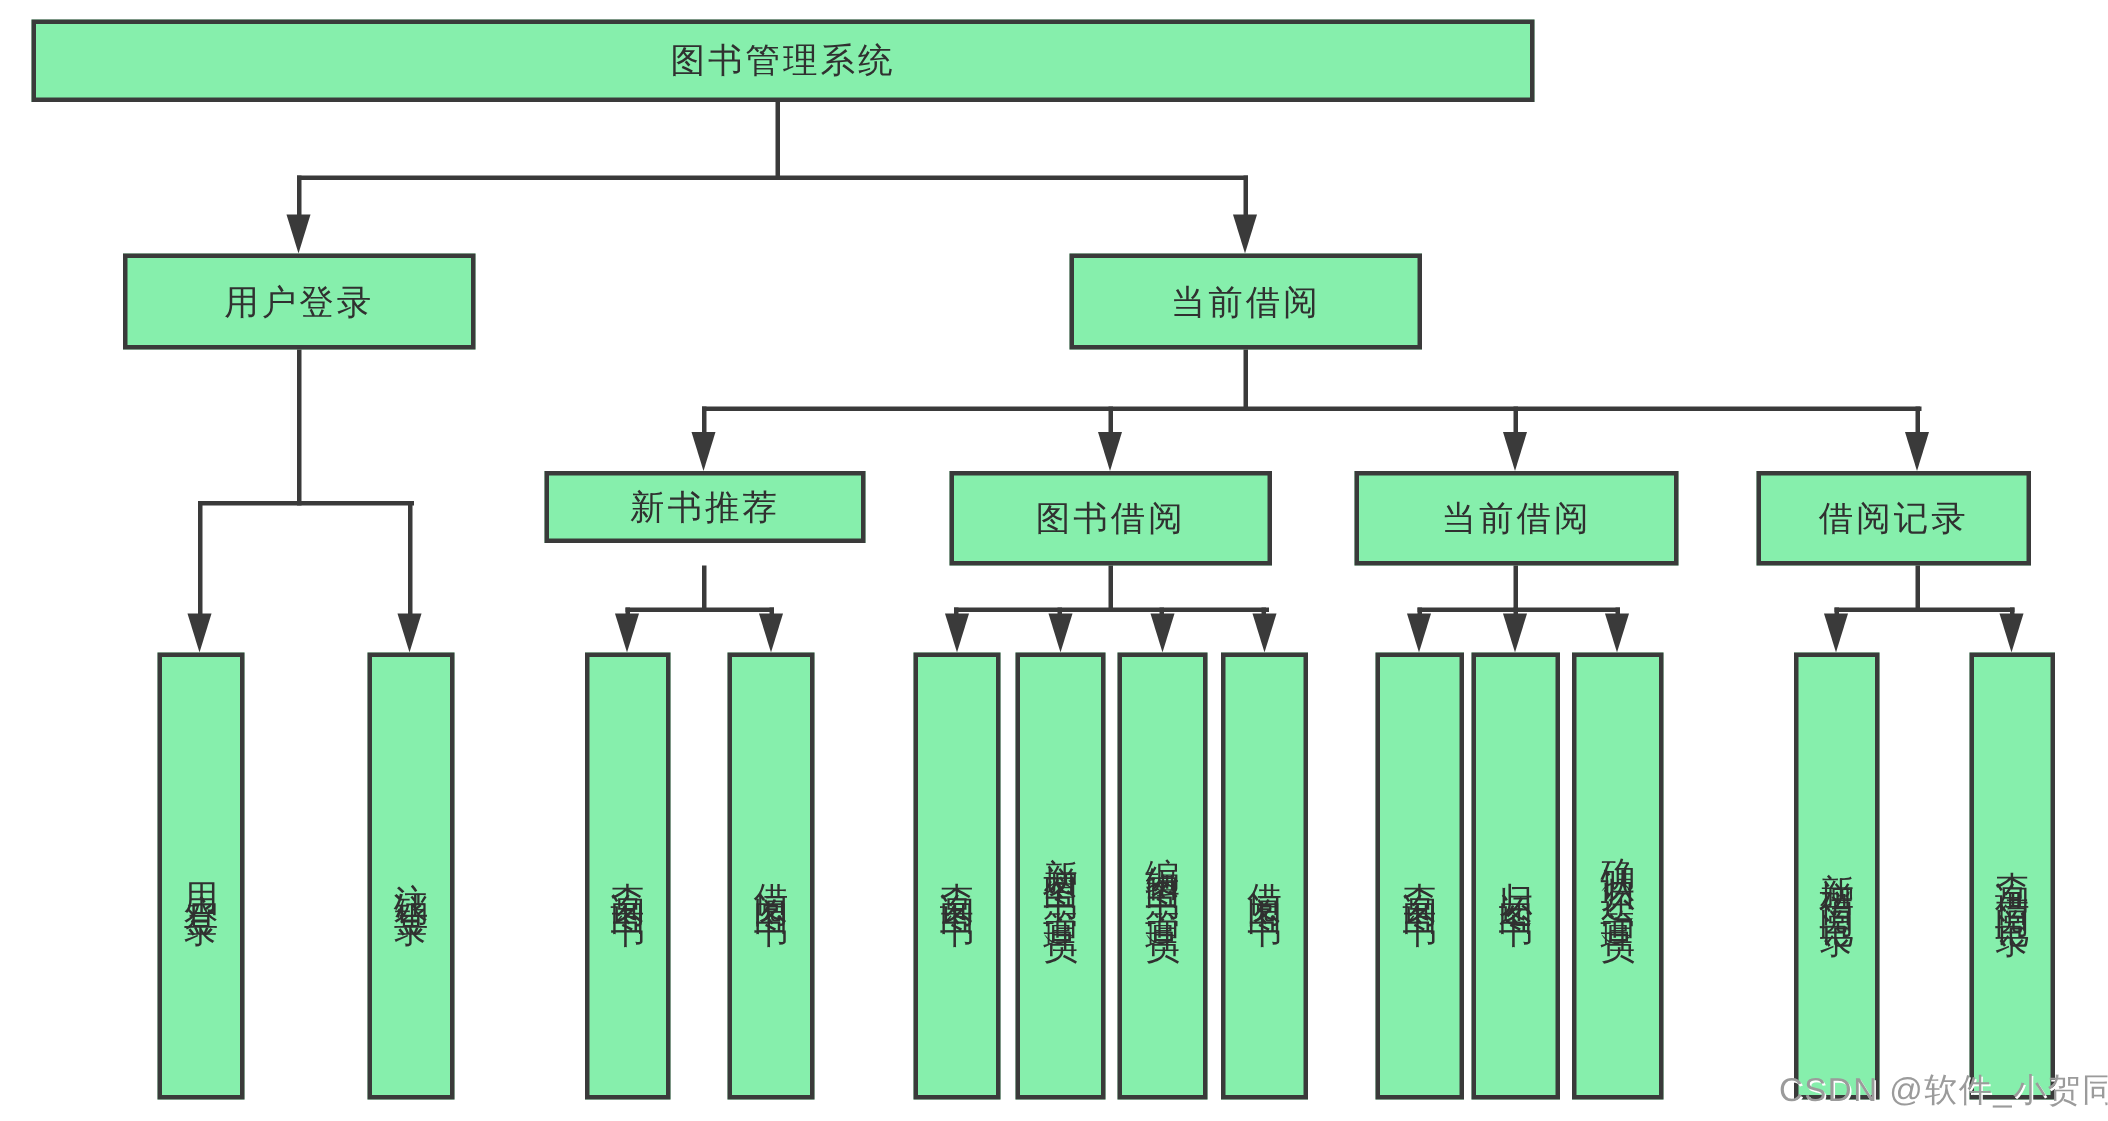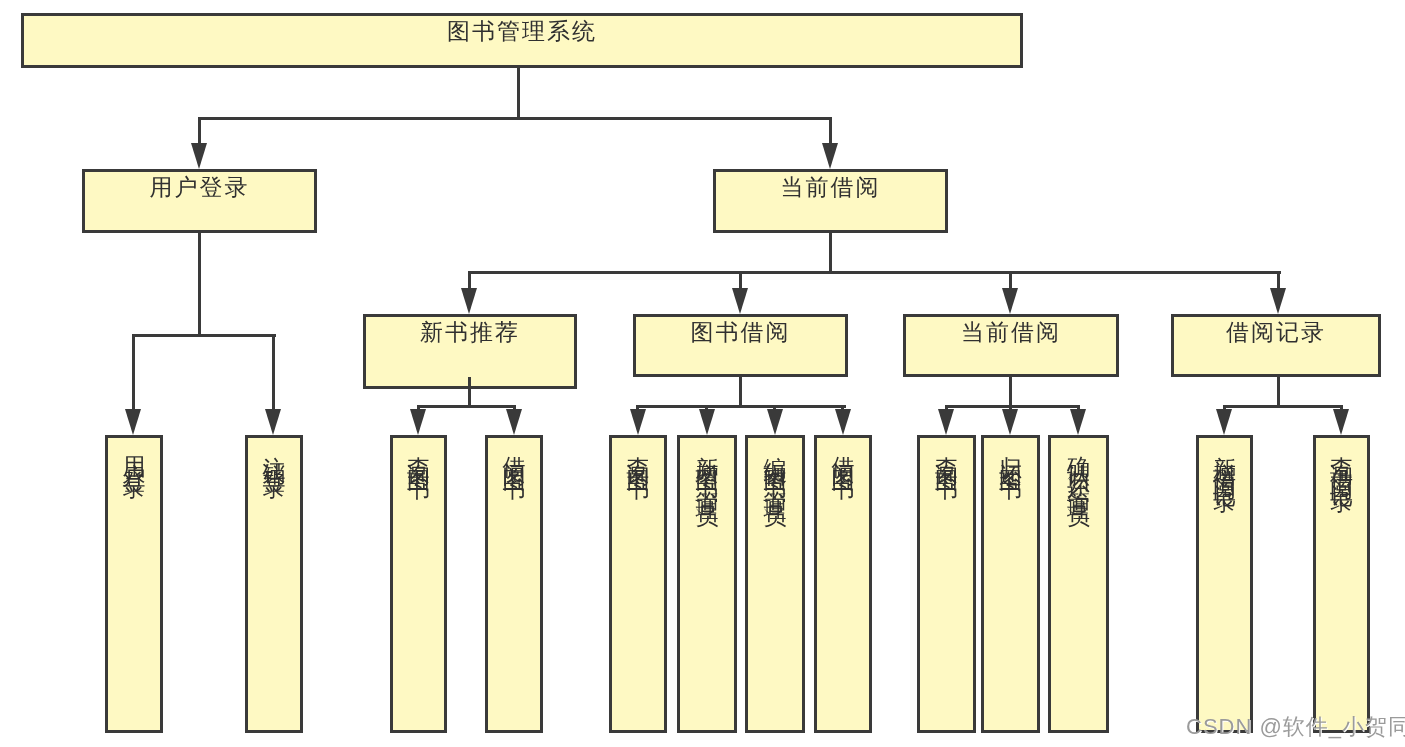--- a/index.html
+++ b/index.html
@@ -11,23 +11,24 @@
   }
   .diagram {
     position: relative;
     width: 1405px; height: 747px;
     background: #ffffff;
   }
   
   .box {
     position: absolute;
     border: 3px solid #3a3a3a;
-    background: #fef9c3;
+    background: #86efac;
     box-sizing: border-box;
     display: flex;
+    align-items: center;
     justify-content: center;
     color: #303030;
   }
   .box.h span {
     font-size: 23px;
     letter-spacing: 2px;
     white-space: nowrap;
   }
   .box.leaf span {
     writing-mode: vertical-rl;
@@ -92,30 +93,30 @@
   <div class="hl" style="left:468px; top:271px; width:813px;"></div>
   <div class="vl" style="left:468px; top:271px; height:18px;"></div>
   <div class="ah" style="left:461px; top:288px;"></div>
   <div class="vl" style="left:739px; top:271px; height:18px;"></div>
   <div class="ah" style="left:732px; top:288px;"></div>
   <div class="vl" style="left:1009px; top:271px; height:18px;"></div>
   <div class="ah" style="left:1002px; top:288px;"></div>
   <div class="vl" style="left:1277px; top:271px; height:18px;"></div>
   <div class="ah" style="left:1270px; top:288px;"></div>
 
-  <div class="box h" style="left:363px; top:314px; width:214px; height:75px;">
+  <div class="box h" style="left:363px; top:314px; width:214px; height:48px;">
     <span>新书推荐</span>
   </div>
   <div class="box h" style="left:903px; top:314px; width:216px; height:63px;">
     <span>当前借阅</span>
   </div>
   <div class="box h" style="left:633px; top:314px; width:215px; height:63px;">
     <span>图书借阅</span>
   </div>
-  <div class="box h" style="left:1171px; top:314px; width:210px; height:63px;">
+  <div class="box h" style="left:1171px; top:314px; width:183px; height:63px;">
     <span>借阅记录</span>
   </div>
 
   <div class="vl" style="left:468px; top:377px; height:31px;"></div>
   <div class="hl" style="left:417px; top:405px; width:99px;"></div>
   <div class="vl" style="left:417px; top:405px; height:8px;"></div>
   <div class="ah" style="left:410px; top:409px;"></div>
   <div class="vl" style="left:513px; top:405px; height:8px;"></div>
   <div class="ah" style="left:506px; top:409px;"></div>
 

